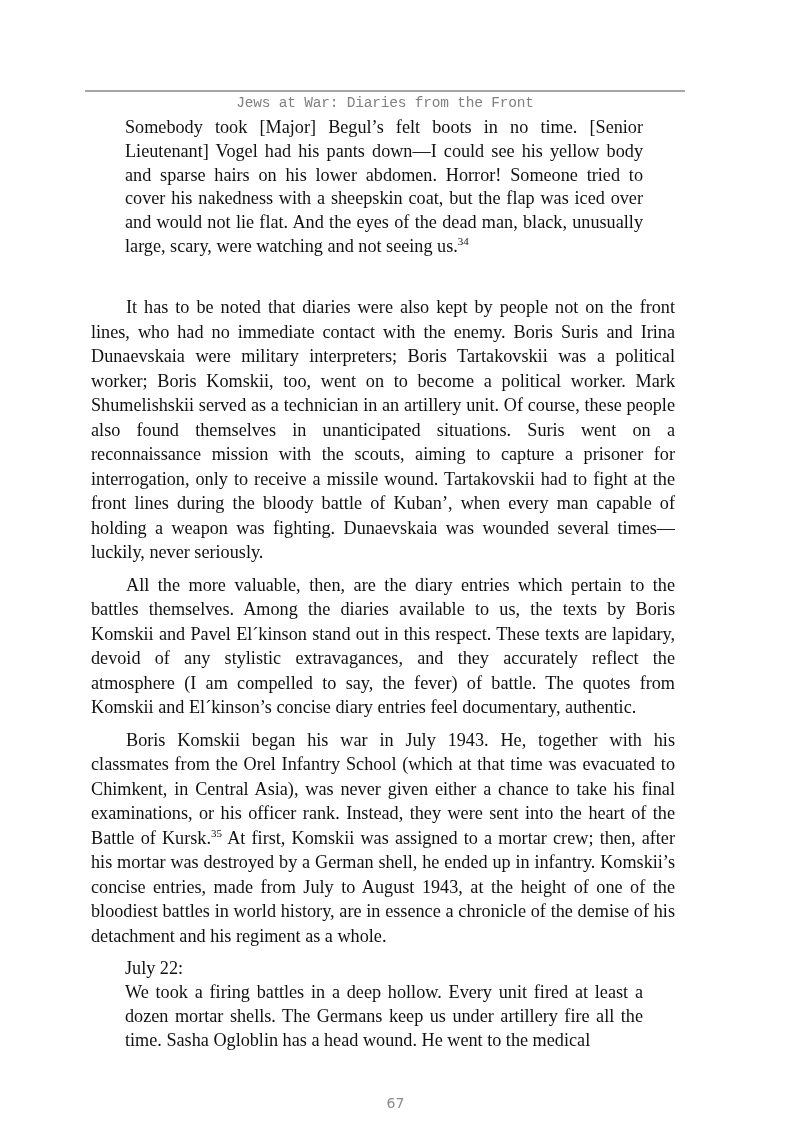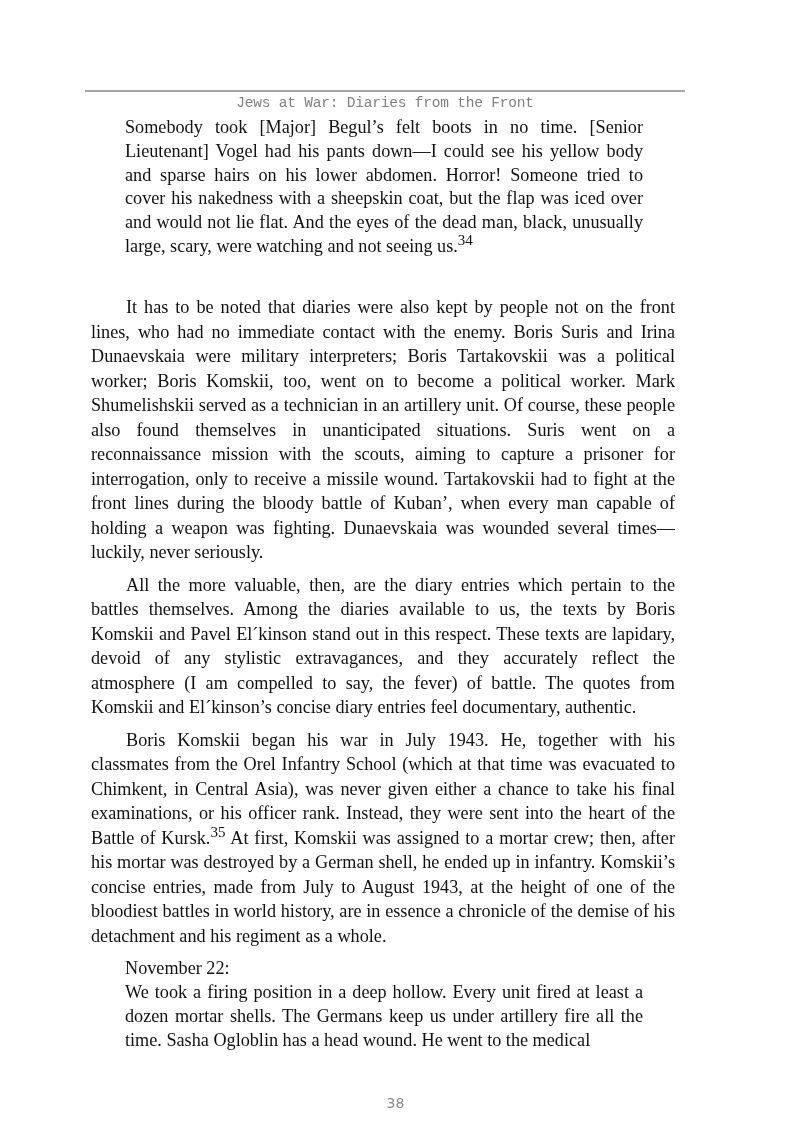--- a/index.html
+++ b/index.html
@@ -8,21 +8,21 @@
   .header-rule { position: absolute; left: 85px; top: 90px; width: 600px; height: 0; border-top: 2px solid #a6a6a6; }
   .running-head { position: absolute; left: 85px; top: 93px; width: 600px; text-align: center;
     font-family: Liberation Mono, monospace; font-size: 14.5px; color: #808080; letter-spacing: -0.2px; line-height: 20px; }
   .serif { font-family: "Liberation Serif", serif; color: #111; font-size: 18.2px; }
   .blockquote { position: absolute; left: 125px; top: 116px; width: 518px; line-height: 23.8px; text-align: justify; }
   .blockquote p { margin: 0; }
   .body { position: absolute; left: 83px; top: 287px; width: 600px; line-height: 24.5px; text-align: justify; }
   .body p { margin: 8px; text-indent: 35px; }
   .entry { position: absolute; left: 125px; top: 956px; width: 518px; line-height: 24px; text-align: justify; }
   .entry p { margin: 0; }
-  sup.fn { font-size: 15px; vertical-align: 7px; line-height: 0; }
+  sup.fn { font-size: 11px; vertical-align: 7px; line-height: 0; }
   .folio { position: absolute; left: 0; width: 791px; top: 1095px; text-align: center;
     font-family: "DejaVu Sans", sans-serif; font-size: 14px; color: #8a8a8a; }
 </style>
 </head>
 <body>
 
 <div class="page">
 
   <div class="header-rule"></div>
   <div class="running-head">Jews at War: Diaries from the Front</div>
@@ -31,19 +31,19 @@
     <p><span>Somebody took [Major] Begul’s felt boots in no time. [Senior Lieutenant] Vogel had his pants down—I could see his yellow body and sparse hairs on his lower abdomen. Horror! Someone tried to cover his nakedness with a sheepskin coat, but the flap was iced over and would not lie flat. And the eyes of the dead man, black, unusually large, scary, were watching and not seeing us.</span><sup class="fn">34</sup></p>
   </div>
 
   <div class="body serif">
     <p>It has to be noted that diaries were also kept by people not on the front lines, who had no immediate contact with the enemy. Boris Suris and Irina Dunaevskaia were military interpreters; Boris Tartakovskii was a political worker; Boris Komskii, too, went on to become a political worker. Mark Shumelishskii served as a technician in an artillery unit. Of course, these people also found themselves in unanticipated situations. Suris went on a reconnaissance mission with the scouts, aiming to capture a prisoner for interrogation, only to receive a missile wound. Tartakovskii had to fight at the front lines during the bloody battle of Kuban’, when every man capable of holding a weapon was fighting. Dunaevskaia was wounded several times— luckily, never seriously.</p>
     <p>All the more valuable, then, are the diary entries which pertain to the battles themselves. Among the diaries available to us, the texts by Boris Komskii and Pavel El´kinson stand out in this respect. These texts are lapidary, devoid of any stylistic extravagances, and they accurately reflect the atmosphere (I am compelled to say, the fever) of battle. The quotes from Komskii and El´kinson’s concise diary entries feel documentary, authentic.</p>
     <p><span>Boris Komskii began his war in July 1943. He, together with his classmates from the Orel Infantry School (which at that time was evacuated to Chimkent, in Central Asia), was never given either a chance to take his final examinations, or his officer rank. Instead, they were sent into the heart of the Battle of Kursk.</span><sup class="fn">35</sup><span> At first, Komskii was assigned to a mortar crew; then, after his mortar was destroyed by a German shell, he ended up in infantry. Komskii’s concise entries, made from July to August 1943, at the height of one of the bloodiest battles in world history, are in essence a chronicle of the demise of his detachment and his regiment as a whole.</span></p>
   </div>
 
   <div class="entry serif">
-    <p>November 22:</p>
-    <p>We took a firing position in a deep hollow. Every unit fired at least a dozen mortar shells. The Germans keep us under artillery fire all the time. Sasha Ogloblin has a head wound. He went to the medical</p>
+    <p>July 22:</p>
+    <p>We took a firing battles in a deep hollow. Every unit fired at least a dozen mortar shells. The Germans keep us under artillery fire all the time. Sasha Ogloblin has a head wound. He went to the medical</p>
   </div>
 
-  <div class="folio">38</div>
+  <div class="folio">67</div>
 
 </div>
 
 </body></html>

